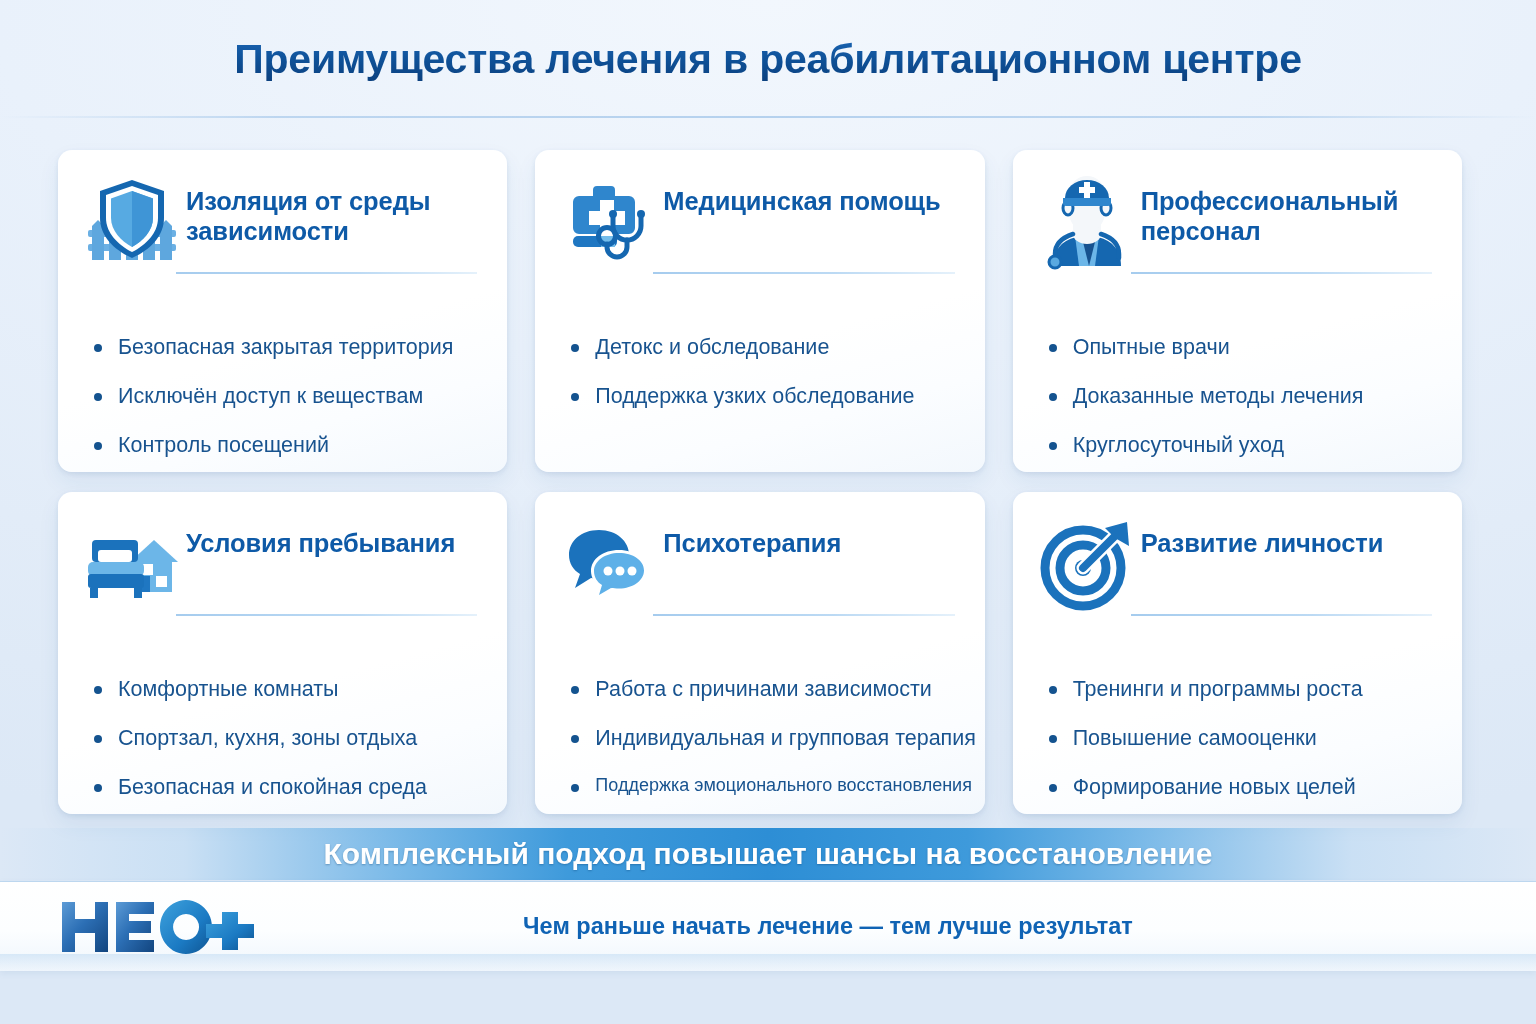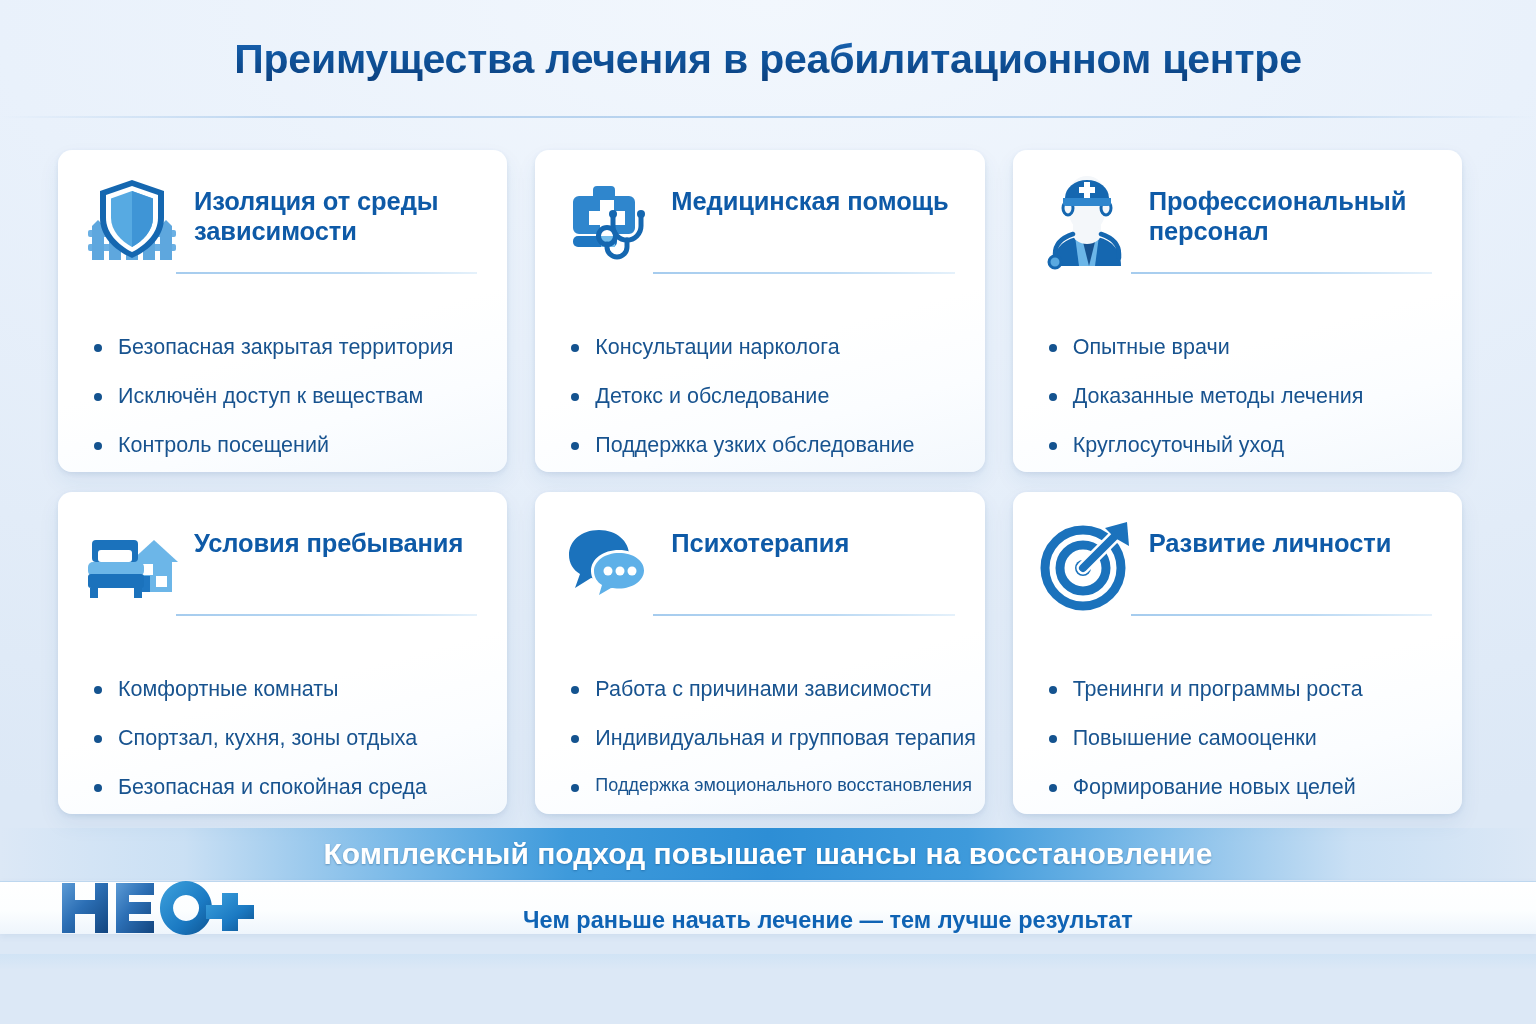--- a/index.html
+++ b/index.html
@@ -55,21 +55,21 @@
     background:linear-gradient(165deg,#ffffff 0%,#ffffff 58%,#fbfdff 78%,#f3f8fd 100%);
     border-radius:14px;
     box-shadow:0 2px 5px rgba(30,80,140,.10), 0 10px 22px rgba(30,80,140,.07);
     padding:28px 30px 24px 30px;
     position:relative;
     overflow:hidden;
   }
   .card-head{
     display:flex;
     align-items:flex-start;
-    gap:14px;
+    gap:6px;
     min-height:96px;
   }
   .card-icon{
     flex:0 0 auto;
     width:96px; height:96px;
     margin-top:-4px;
     margin-left:-4px;
   }
   .card-icon svg{ display:block; width:96px; height:96px; }
   .card-title{
@@ -136,25 +136,25 @@
     color:#ffffff;
     text-shadow:0 1px 2px rgba(10,60,110,.35);
     white-space:nowrap;
   }
 
   
   .footer{
     position:absolute;
     left:0; right:0;
     top:882px;
-    height:52px;
+    height:89px;
     background:linear-gradient(180deg,#ffffff 0%, #fcfeff 55%, #eef5fc 100%);
     box-shadow:0 -1px 0 rgba(140,190,230,.35), 0 2px 7px rgba(40,100,160,.09);
     display:flex;
-    align-items:flex-end;
+    align-items:center;
   }
   .footer-logo{
     position:absolute;
     left:56px; top:50%;
     transform:translateY(-50%);
     width:200px; height:62px;
   }
   .footer-logo svg{ display:block; width:200px; height:62px; }
   .footer-text{
     width:100%;
@@ -228,21 +228,20 @@
             <circle cx="80" cy="40" r="4" fill="#1567b0"></circle>
             <path d="M66 66 v7 a10 10 0 0 1 -20 0 v-3" fill="none" stroke="#1567b0" stroke-width="5" stroke-linecap="round"></path>
             <circle cx="46" cy="62" r="8.5" fill="none" stroke="#1567b0" stroke-width="5"></circle>
           </g>
         </svg>
       </div>
       <div class="card-title">Медицинская помощь</div>
     </div>
     <div class="card-rule"></div>
     <ul class="bullets">
-      <li>Консультации нарколога</li>
       <li>Детокс и обследование</li>
       <li>Поддержка узких обследование</li>
     </ul>
   </div>
 
   <div class="card">
     <div class="card-head">
       <div class="card-icon">
         <svg viewBox="0 0 96 96">
           <g>

